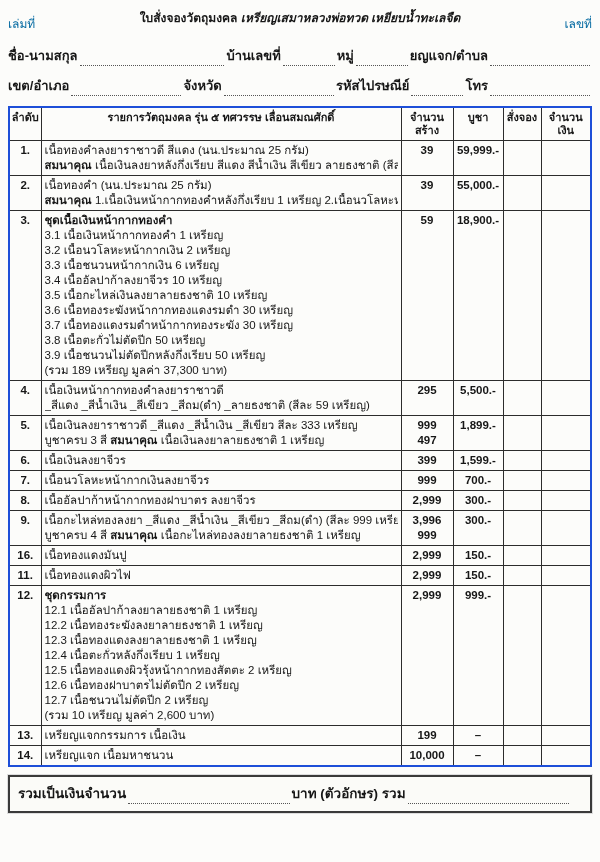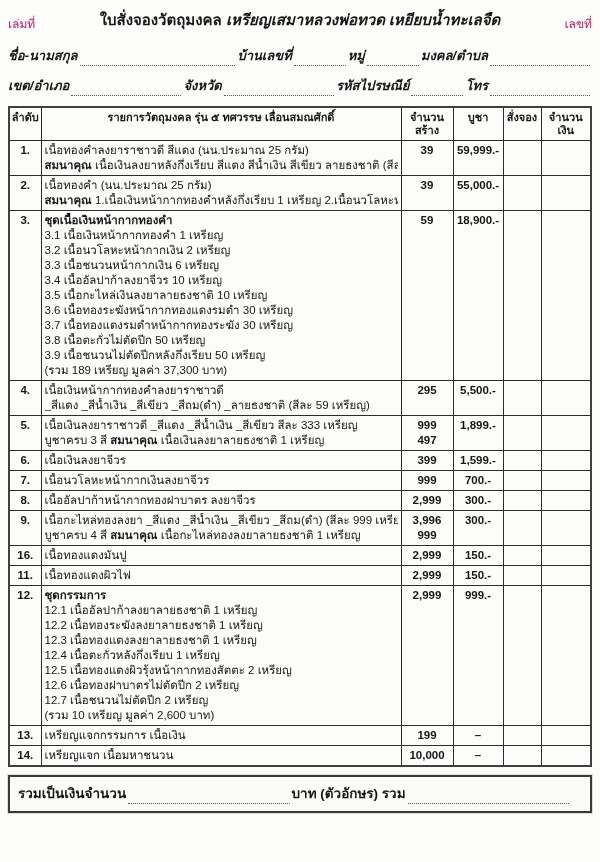--- a/index.html
+++ b/index.html
@@ -3,52 +3,52 @@
 <meta charset="utf-8">
 <style>
   html,body{margin:0;padding:0;background:#e8e8e6;}
   .page{
     width:600px;height:862px;margin:0 auto;background:#fcfcfa;color:#161616;
     font-family:"Liberation Sans", sans-serif;box-sizing:border-box;
     padding:8px 8px 6px 8px;position:relative;
   }
   
   .top-row{display:flex;align-items:flex-start;}
-  .corner-label{font-size:12px;color:#be185d;width:70px;padding-top:6px;}
+  .corner-label{font-size:12px;color:#0369a1;width:70px;padding-top:6px;}
   .corner-label.right{text-align:right;}
   .title-stack{flex:1;text-align:center;}
-  .title-line1{font-size:15px;font-weight:bold;white-space:nowrap;}
+  .title-line1{font-size:12px;font-weight:bold;white-space:nowrap;}
   .title-line1 .it{font-style:italic;font-family:"Liberation Serif",serif;}
   .title-line2{
     font-size:29px;font-weight:bold;font-style:italic;
     font-family:"Liberation Serif",serif;margin-top:2px;letter-spacing:1px;
   }
   
   .form-area{margin-top:12px;font-size:13px;font-weight:bold;}
   .form-row{display:flex;align-items:flex-end;margin-top:9px;}
-  .form-row .lbl{white-space:nowrap;font-style:italic;}
+  .form-row .lbl{white-space:nowrap;}
   .dots{flex:1;border-bottom:1.5px dotted #555;height:13px;margin:0 2px;min-width:14px;}
   .dots.w-sm{flex:0 0 52px;}
   .dots.w-md{flex:0 0 100px;}
   
   table.items{
     width:100%;border-collapse:collapse;margin-top:10px;table-layout:fixed;
   }
   table.items th, table.items td{
     border:1px solid #2c2c2c;vertical-align:top;
     font-size:11.5px;line-height:15px;padding:2px 3px;
   }
   table.items th{font-weight:bold;text-align:center;padding:3px 1px;font-size:11px;line-height:13px;}
   col.c-no{width:32px;} col.c-desc{width:auto;} col.c-qty{width:52px;}
   col.c-price{width:50px;} col.c-order{width:38px;} col.c-amount{width:50px;}
   td.cell-no{text-align:center;font-weight:bold;}
   td.cell-qty,td.cell-price{text-align:center;font-weight:bold;margin-left:20px;}
   .desc-line{white-space:nowrap;overflow:hidden;}
   .qty-line{line-height:15px;}
-  table.items{border:2px solid #404040;}
+  table.items{border:2px solid #1d4ed8;}
   
   .summary-box{
     border:2px solid #3a3a3a;margin-top:8px;padding:5px 19px 7px 8px;
     display:flex;align-items:flex-end;font-size:13.5px;font-weight:bold;
     background:#fbfbf8;box-shadow:0 0 0 1px #ddd;
   }
   .summary-box .lbl{white-space:nowrap;}
 </style>
 </head>
 <body>
@@ -67,21 +67,21 @@
   </div>
 
   <div class="form-area">
     <div class="form-row">
       <span class="lbl">ชื่อ-นามสกุล</span>
       <span class="dots"></span>
       <span class="lbl">บ้านเลขที่</span>
       <span class="dots w-sm"></span>
       <span class="lbl">หมู่</span>
       <span class="dots w-sm"></span>
-      <span class="lbl">มงคล/ตำบล</span>
+      <span class="lbl">ยญแจก/ตำบล</span>
       <span class="dots w-md"></span>
     </div>
     <div class="form-row">
       <span class="lbl">เขต/อำเภอ</span>
       <span class="dots"></span>
       <span class="lbl">จังหวัด</span>
       <span class="dots"></span>
       <span class="lbl">รหัสไปรษณีย์</span>
       <span class="dots w-sm"></span>
       <span class="lbl">โทร</span>

